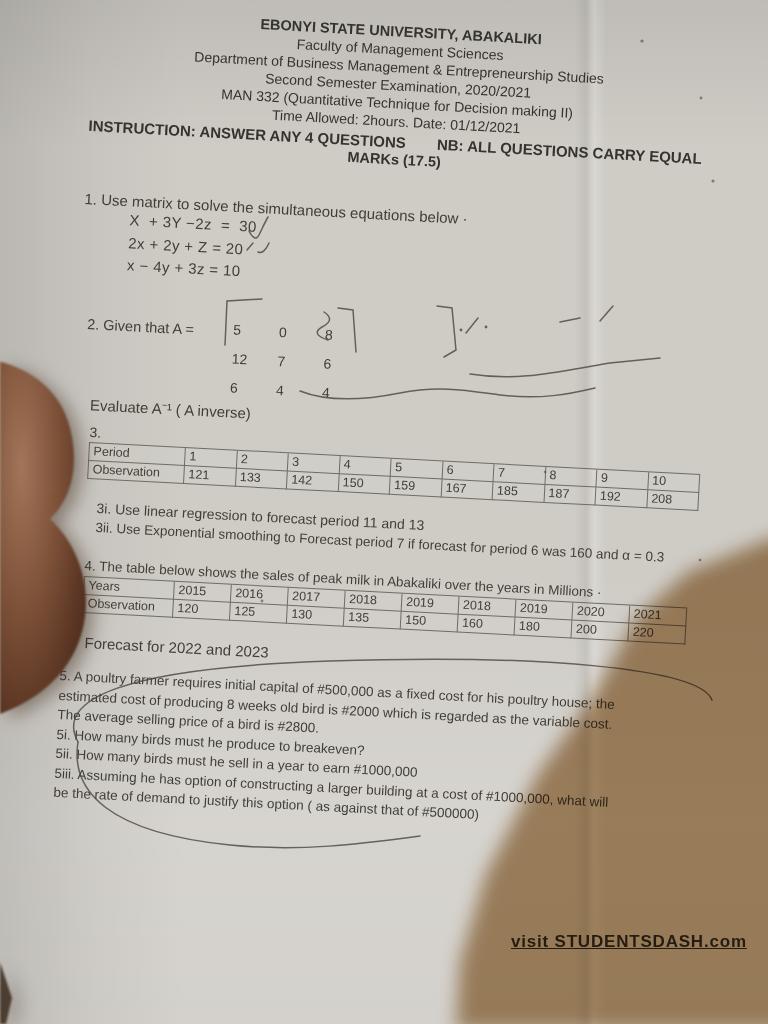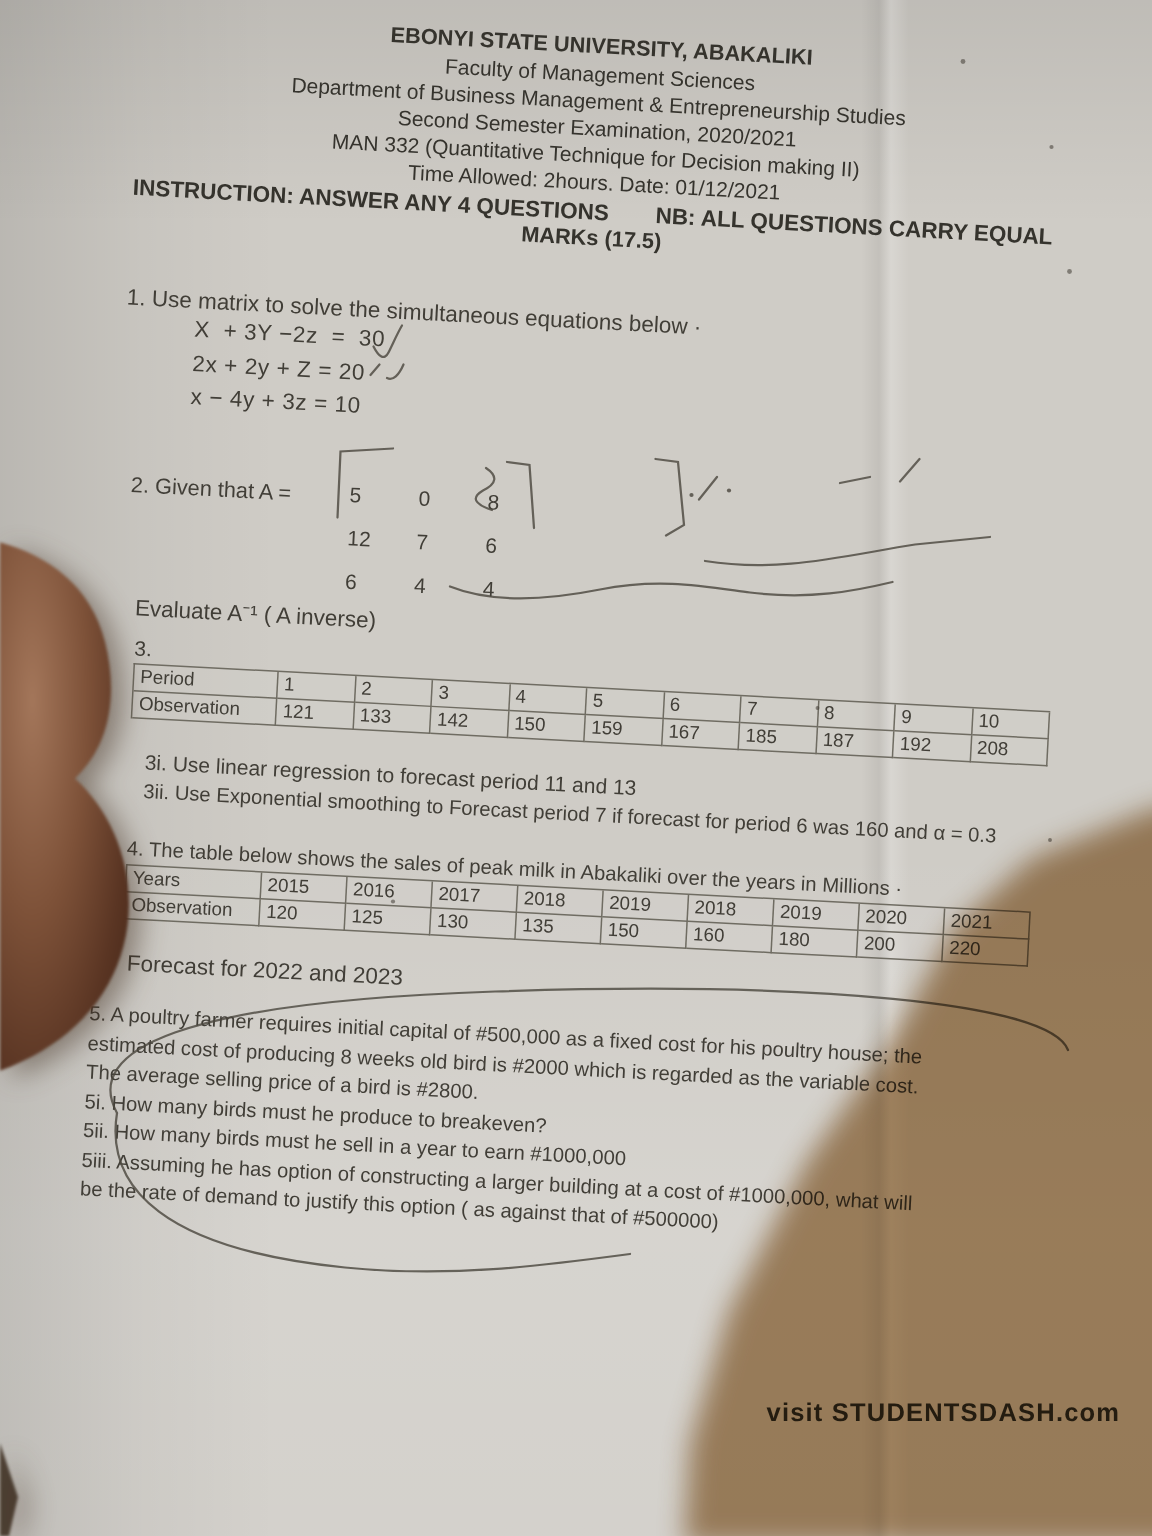--- a/index.html
+++ b/index.html
@@ -39,21 +39,21 @@
   .sub3 .a{font-size:14px;line-height:19px;}
   .sub3 .b{font-size:13.5px;line-height:19px;}
   .q4{left:85px;top:558px;}
   .q4 .t{font-size:13.5px;margin-bottom:3px;white-space:nowrap;}
   .q4 .tbl{grid-template-columns:90px repeat(9,57px);}
   .fc{left:85px;top:634px;font-size:15px;white-space:nowrap;}
   
   .q5{left:60px;top:666px;width:690px;}
   .q5 .l{font-size:13.5px;line-height:19.5px;white-space:nowrap;}
   
-  .wm{position:absolute;left:511px;top:932px;font-size:17px;font-weight:bold;letter-spacing:.8px;color:#241c10;white-space:nowrap;}
+  .wm{position:absolute;left:511px;top:932px;font-size:17px;font-weight:bold;letter-spacing:.8px;color:#241c10;white-space:nowrap;text-decoration:underline;}
   
   .pen,.shade,.hand{position:absolute;left:0;top:0;width:768px;height:1024px;pointer-events:none;}
   .shade{mix-blend-mode:multiply;}
   .hand{filter:blur(1px) drop-shadow(8px 5px 9px rgba(60,40,25,0.45));}
 </style>
 </head>
 <body>
 
 <div class="photo">
 

